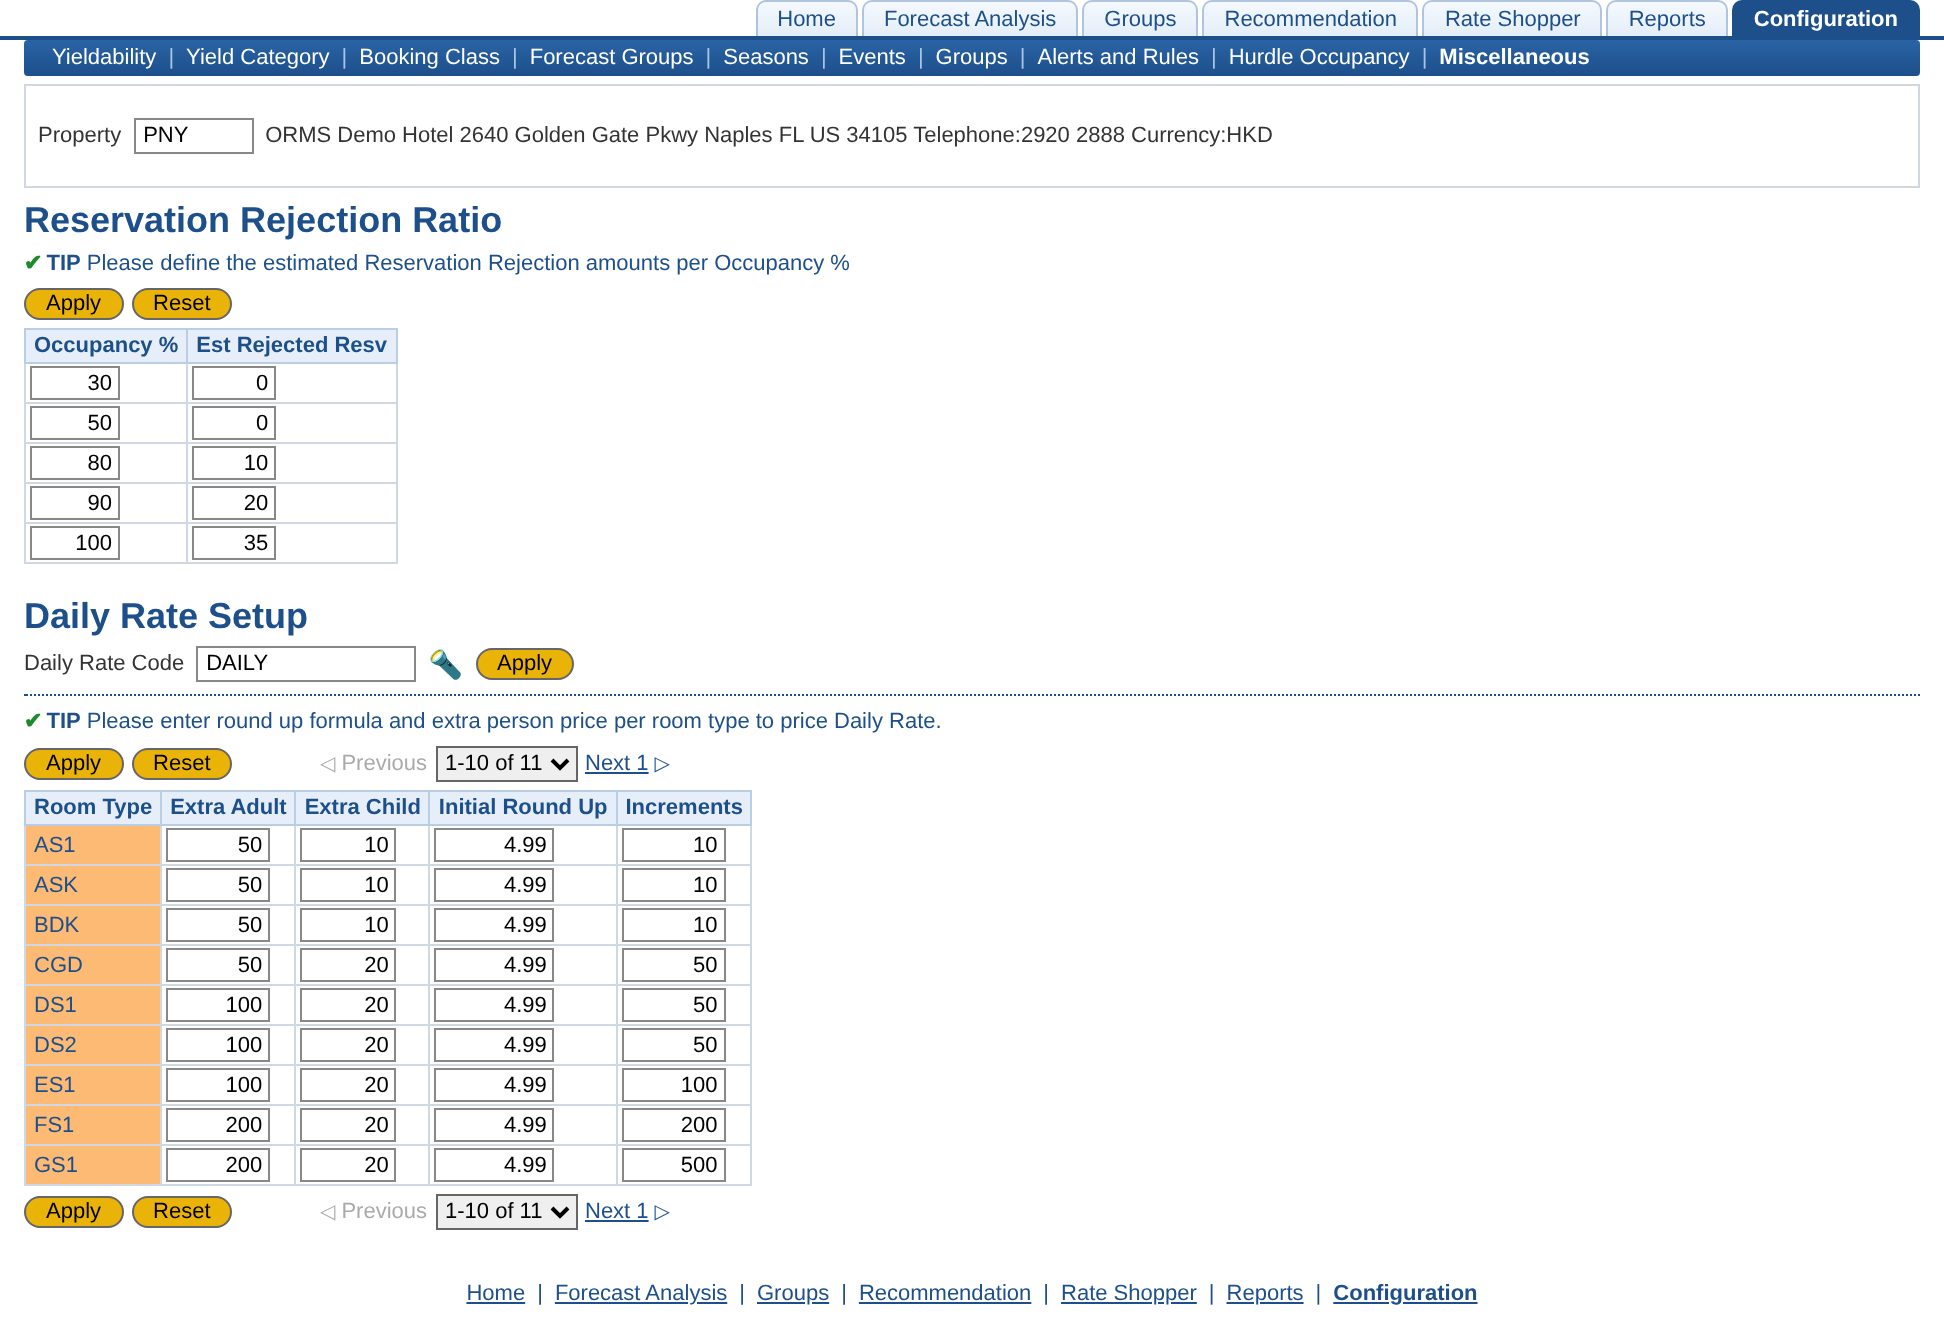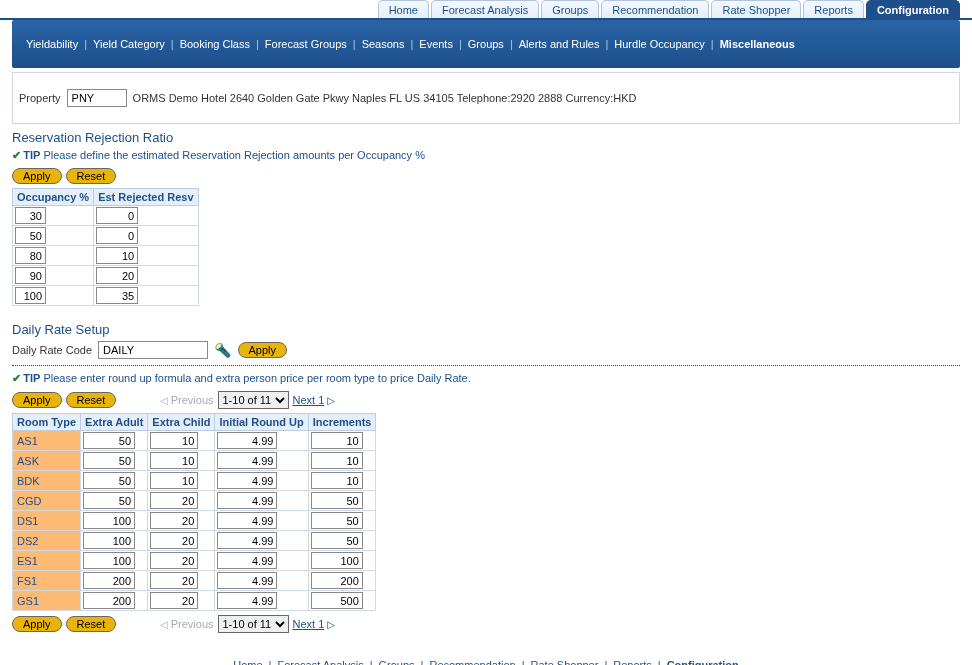--- a/index.html
+++ b/index.html
@@ -30,21 +30,21 @@
   }
   .top-tabs .tab.active {
     background: #1d4f8b;
     color: #fff;
     font-weight: bold;
     border-color: #1d4f8b;
   }
   .sub-nav {
     background: linear-gradient(#2a63a5,#1d4f8b);
     color: #fff;
-    padding: 18px 8px;
+    padding: 3px 8px;
     margin: 0 12px 4px 12px;
     border-radius: 2px;
     display: flex;
     align-items: center;
     gap: 0;
   }
   .sub-nav .link { color: #fff; cursor: pointer; padding: 0 6px; }
   .sub-nav .sep  { color: #a9c4e6; }
   .sub-nav .active { font-weight: bold; }
   .property-bar {
@@ -59,22 +59,22 @@
     font: inherit;
     height: 18px;
     border: 1px solid #888;
     background: #fff;
     padding: 0 4px;
     width: 60px;
   }
   .content { padding: 0 12px 8px 12px; }
   .section-title {
     color: #1d4f8b;
-    font-weight: normal;
-    font-size: 13px;
+    font-weight: bold;
+    font-size: 18px;
     margin: 6px 0 4px 0;
   }
   .tip-row { color: #1d4f8b; margin: 2px 0 6px 0; }
   .tip-row .check { color: #1d8b2a; font-weight: bold; margin-right: 2px; }
   .tip-row b { color: #1d4f8b; }
   .btn-row { display: flex; align-items: center; gap: 4px; margin: 4px 0; flex-wrap: nowrap; }
   .btn {
     border: 1px solid #666;
     background: #eab308;
     border-radius: 10px;
@@ -105,21 +105,21 @@
     background: #fff;
   }
   table.grid input {
     font: inherit;
     height: 17px;
     text-align: right;
     border: 1px solid #888;
     width: 58px;
     padding: 0 3px;
   }
-  .rej-table input.occ { width: 31px; }
+  .rej-table input.occ { width: 45px; }
   .rej-table input.rej { width: 42px; }
   .rate-code-row { display:flex; align-items:center; gap:6px; margin:4px 0 2px 0; }
   .rate-code-row input { font:inherit; height:18px; border:1px solid #888; width:110px; padding:0 4px; text-align:left; }
   .dotted { border:none; border-top:1px dotted #1d4f8b; margin:6px 0; }
   .wand { color:#1d4f8b; font-size:14px; cursor:pointer; }
   .pager-row { width:323px; display:flex; align-items:center; gap:4px; }
   .pager-spacer { flex:1; }
   .daily-table td.rt { background:#fdba74; color:#1d4f8b; padding:2px 4px; width:52px; }
   .daily-table input.ea { width:52px; }
   .daily-table input.ec { width:48px; }

